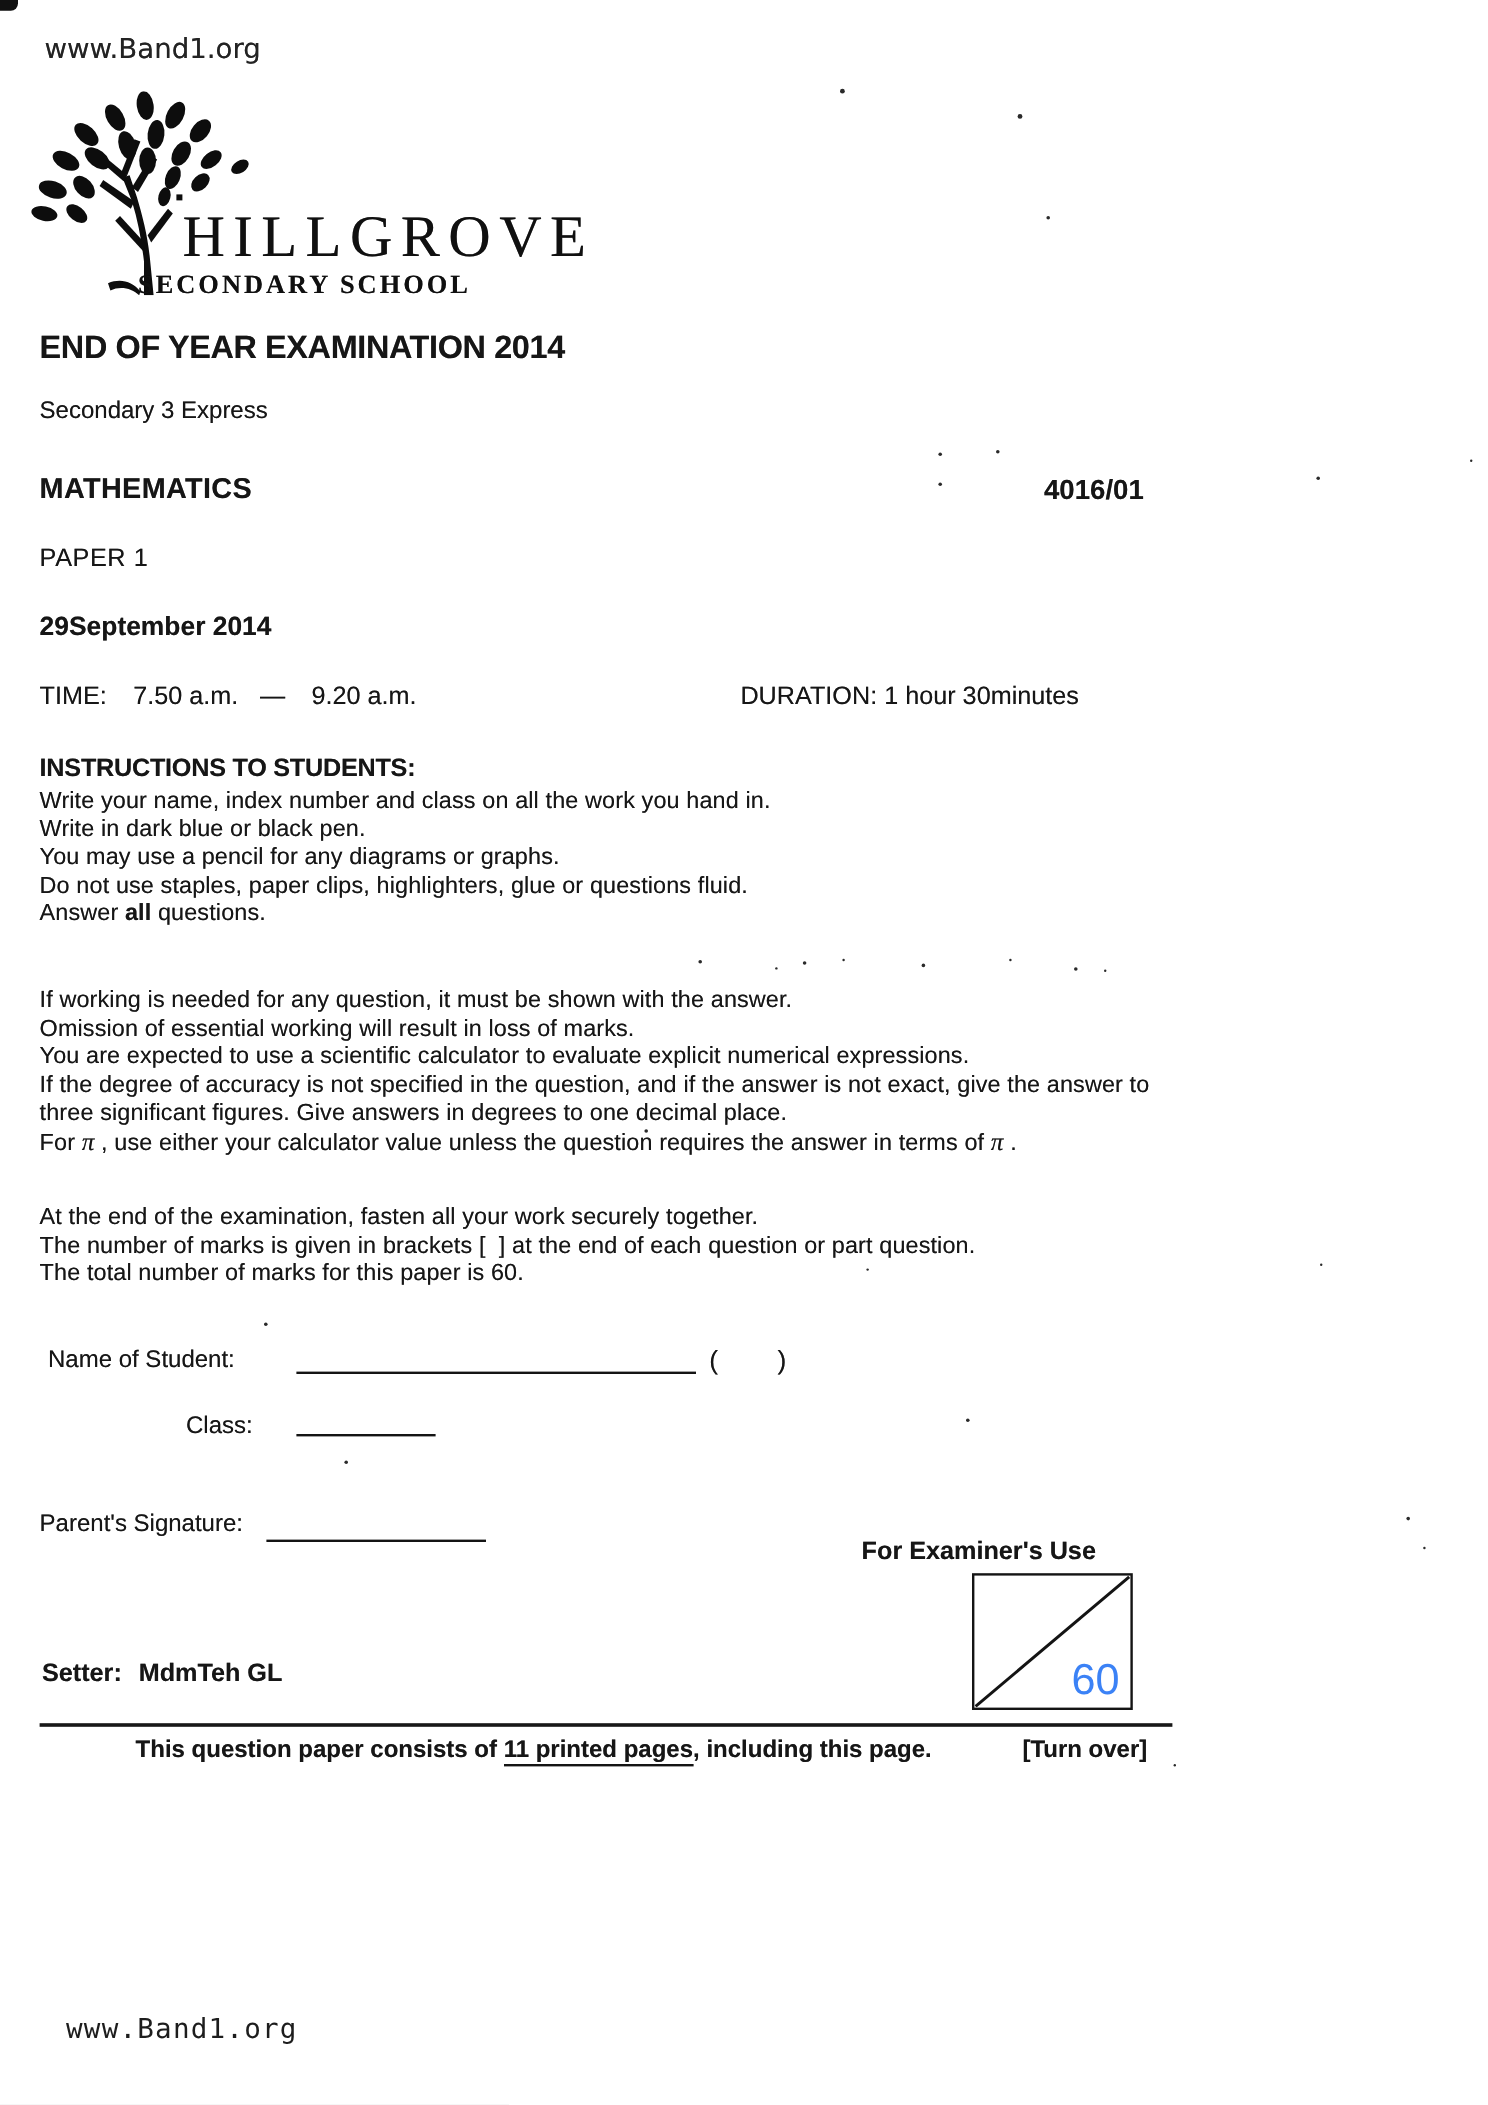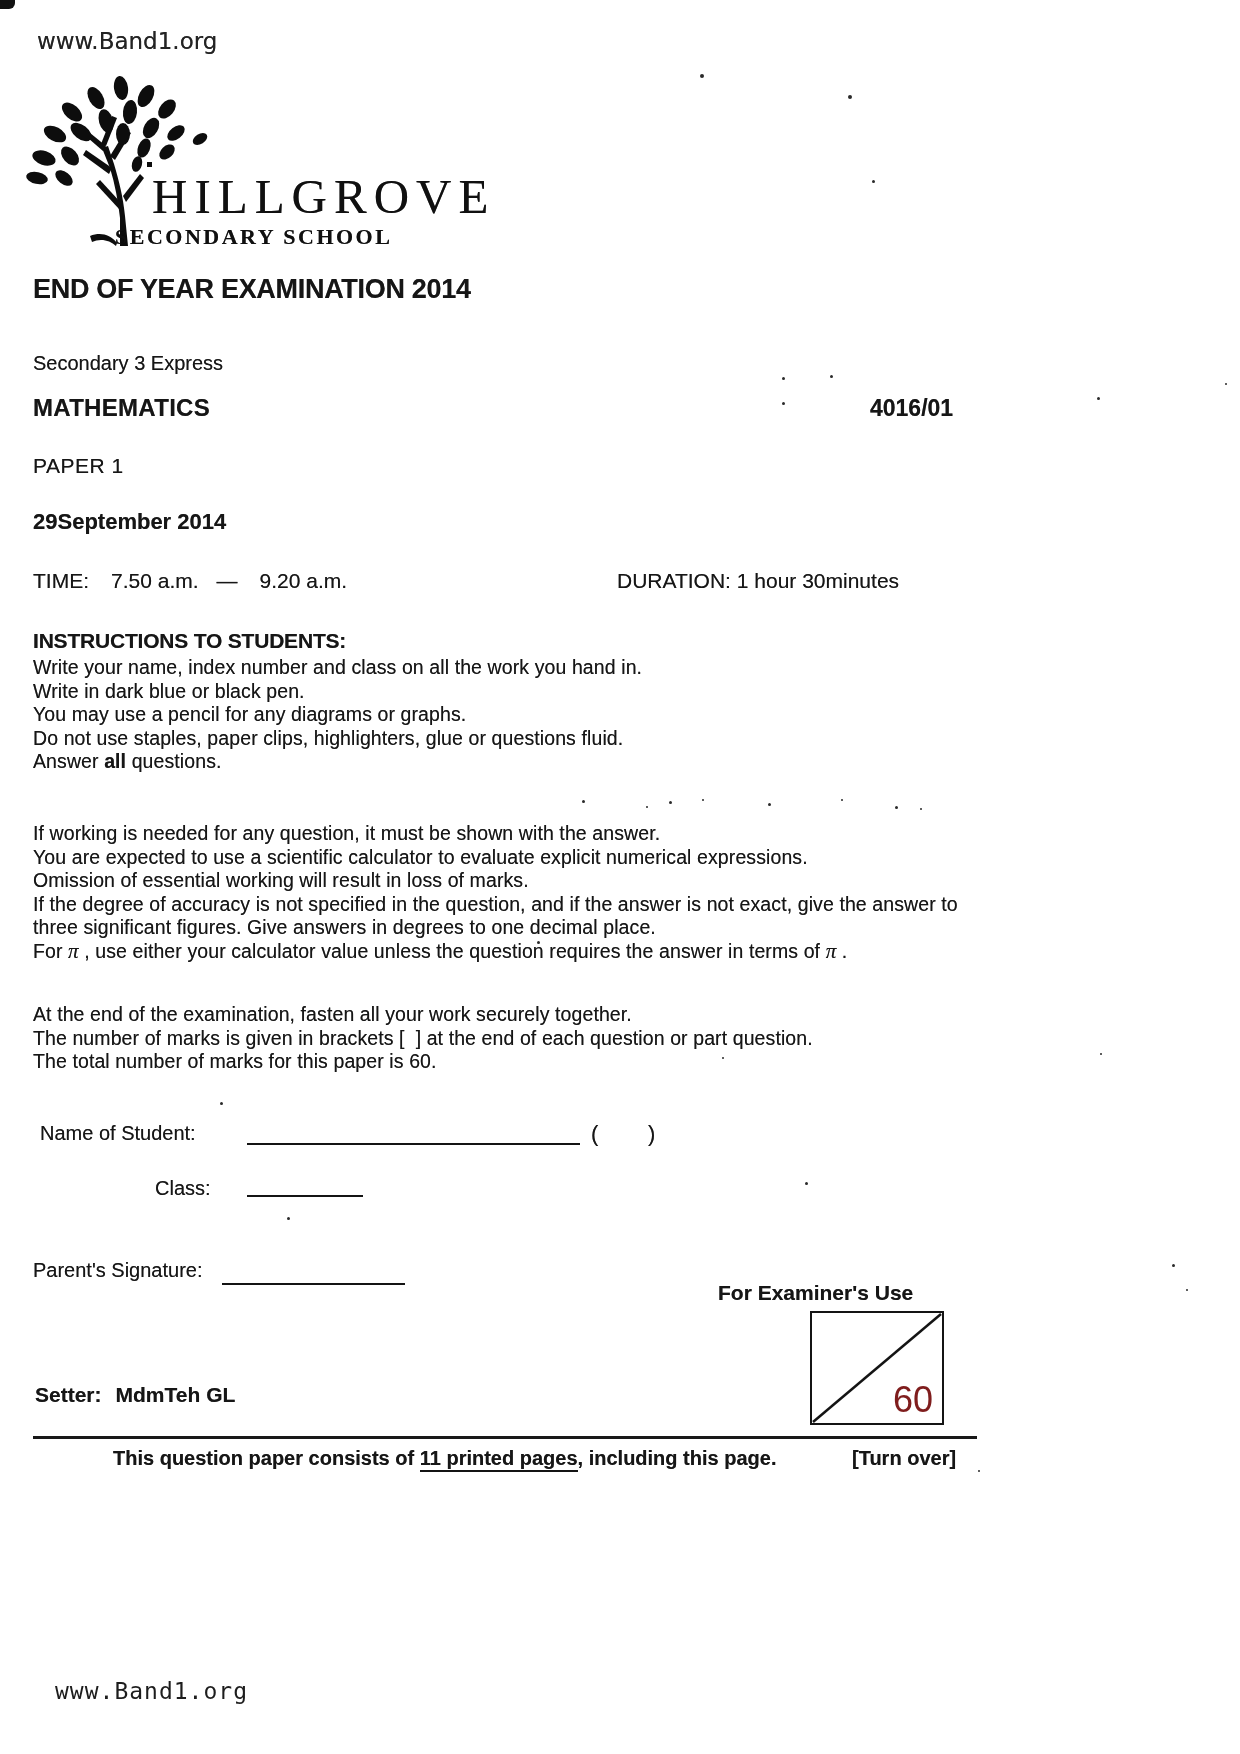--- a/index.html
+++ b/index.html
@@ -37,21 +37,21 @@
   .inshead{font-size:21px;font-weight:800;letter-spacing:-.2px;}
   .body-par{font-size:19.5px;line-height:23.5px;letter-spacing:.1px;}
   .body-par .line{display:block;white-space:pre-wrap;}
   .b{font-weight:700;}
   .pi{font-family:"Liberation Serif", serif;font-style:italic;font-size:21px;}
   .fieldlabel{font-size:20px;}
   .fieldline{border-bottom:2.5px solid #141414;height:0;}
   .paren{font-size:22px;}
   .exhead{font-size:21px;font-weight:800;}
   .exbox{border:2.5px solid #141414;background:#fff;}
-  .marks{font-size:36px;color:#7f1d1d;}
+  .marks{font-size:36px;color:#3b82f6;}
   .setter{font-size:21px;font-weight:800;}
   .rule{background:#181818;height:3px;}
   .footnote{font-size:20px;font-weight:800;}
   .footnote .u{border-bottom:2.5px solid #141414;padding-bottom:1px;}
   .turnover{font-size:20px;font-weight:800;}
   .url-bottom{font-family:"DejaVu Sans Mono", monospace;font-size:23px;color:#1d1d1d;letter-spacing:1px;}
   .dot{position:absolute;background:#2a2a2a;border-radius:50%;}
 </style>
 </head>
 <body>
@@ -121,21 +121,21 @@
         <ellipse cx="176" cy="63" rx="5" ry="8" transform="rotate(58 176 63)"></ellipse>
         <ellipse cx="113" cy="88" rx="5" ry="8" transform="rotate(14 113 88)"></ellipse>
         <rect x="123" y="86" width="5" height="5"></rect>
       </g>
     </svg>
     <div class="abs school-name scan" style="left:128px;top:92px;">HILLGROVE</div>
     <div class="abs school-sub scan" style="left:91px;top:148px;">SECONDARY SCHOOL</div>
   </div>
 
   <div class="abs exam-title scan" style="left:33px;top:274px;">END OF YEAR EXAMINATION 2014</div>
-  <div class="abs level scan" style="left:33px;top:352px;text-align:right;">Secondary 3 Express</div>
+  <div class="abs level scan" style="left:33px;top:331px;text-align:right;">Secondary 3 Express</div>
 
   <div class="abs subject scan" style="left:33px;top:394px;">MATHEMATICS</div>
   <div class="abs code scan" style="left:870px;top:395px;">4016/01</div>
 
   <div class="abs paper scan" style="left:33px;top:454px;text-align:right;">PAPER 1</div>
   <div class="abs date scan" style="left:33px;top:509px;">29September 2014</div>
 
   <div class="abs timerow scan" style="left:33px;top:569px;">
     <span>TIME:</span><span style="display:inline-block;width:22px;"></span><span>7.50 a.m.</span><span style="display:inline-block;width:18px;"></span><span>—</span><span style="display:inline-block;width:22px;"></span><span>9.20 a.m.</span>
   </div>
@@ -149,22 +149,22 @@
   <div class="abs body-par scan" style="left:33px;top:656px;width:1050px;">
     <span class="line">Write your name, index number and class on all the work you hand in.</span>
     <span class="line">Write in dark blue or black pen.</span>
     <span class="line">You may use a pencil for any diagrams or graphs.</span>
     <span class="line">Do not use staples, paper clips, highlighters, glue or questions fluid.</span>
     <span class="line"><span>Answer </span><span class="b">all</span><span> questions.</span></span>
   </div>
 
   <div class="abs body-par scan" style="left:33px;top:822px;width:1060px;">
     <span class="line">If working is needed for any question, it must be shown with the answer.</span>
+    <span class="line">Omission of essential working will result in loss of marks.</span>
     <span class="line">You are expected to use a scientific calculator to evaluate explicit numerical expressions.</span>
-    <span class="line">Omission of essential working will result in loss of marks.</span>
     <span class="line">If the degree of accuracy is not specified in the question, and if the answer is not exact, give the answer to</span>
     <span class="line">three significant figures. Give answers in degrees to one decimal place.</span>
     <span class="line"><span>For </span><span class="pi">π</span><span> , use either your calculator value unless the question requires the answer in terms of </span><span class="pi">π</span><span> .</span></span>
   </div>
 
   <div class="abs body-par scan" style="left:33px;top:1003px;width:1050px;">
     <span class="line">At the end of the examination, fasten all your work securely together.</span>
     <span class="line">The number of marks is given in brackets [  ] at the end of each question or part question.</span>
     <span class="line">The total number of marks for this paper is 60.</span>
   </div>

